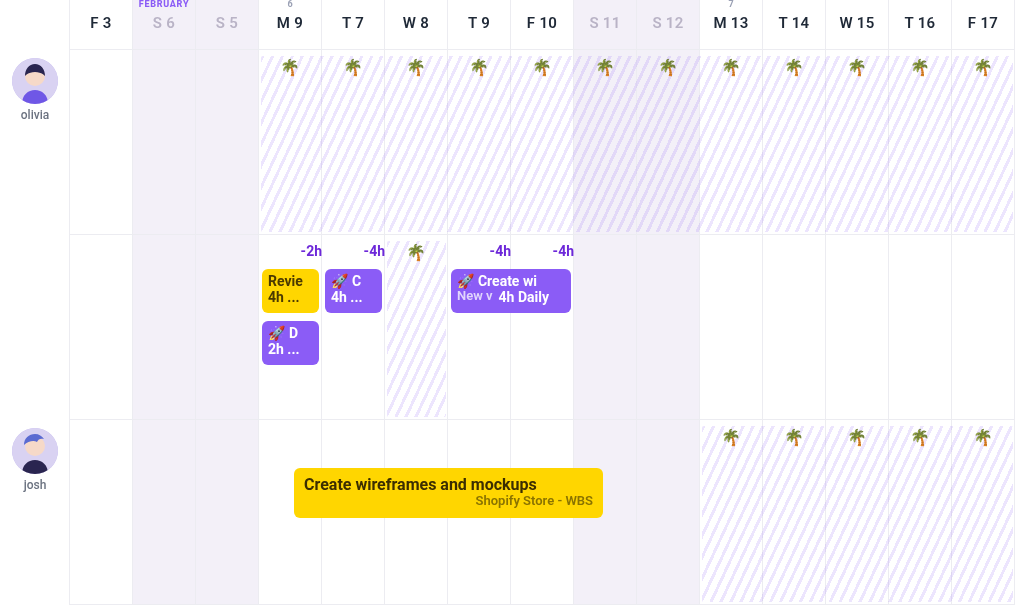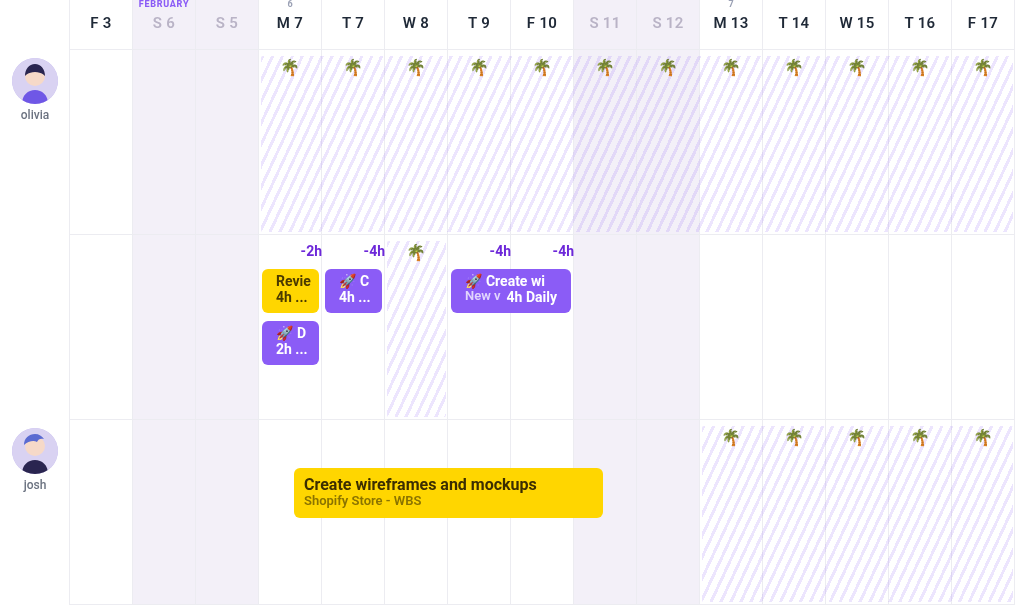--- a/index.html
+++ b/index.html
@@ -49,29 +49,29 @@
     border-radius: 2px;
   }
   .palm-row { position: absolute; top: 8px; left:0; right:0; height: 22px; pointer-events:none;}
   .palm { position:absolute; width: var(--col-w); text-align:center; font-size: 16px; color: var(--purple); top:0;}
 
   
   .hours-row { position:absolute; top: 8px; height: 20px; }
   .hours-badge { position:absolute; width: var(--col-w); text-align:right; font-size: 14px; font-weight:700; color: var(--purple-dark);}
 
   
-  .card { position:absolute; border-radius: 6px; padding: 4px 14px; overflow:hidden; font-size: 14px; line-height: 1.15; }
+  .card { position:absolute; border-radius: 6px; padding: 4px 6px; overflow:hidden; font-size: 14px; line-height: 1.15; }
   .card.purple { background: #8b5cf6; color: #fff; }
   .card.yellow { background: var(--yellow); color: #4b3a00; }
   .card.yellow.big { padding: 8px 10px; }
   .card .title { font-weight: 700; white-space: nowrap; }
   .card .sub   { font-weight: 700; white-space: nowrap; }
   .card.purple .faint { color: rgba(255,255,255,.75); font-weight:600; font-size:13px;}
   .card.yellow.big .title { font-size: 16px; font-weight: 700; color: #3b2d00;}
-  .card.yellow.big .sub   { font-size: 13px; font-weight: 600; color: #8a7300;}
+  .card.yellow.big .sub   { font-size: 13px; font-weight: 600; color: #8a7300; text-align: right;}
 
   
   .avatar svg { width: 100%; height: 100%; display:block; }
 </style>
 </head>
 <body>
 
 <div class="calendar">
 
   <div class="header">
@@ -81,21 +81,21 @@
           <div class="day-label">F 3</div>
         </div>
         <div class="col weekend" style="left: calc(var(--col-w) * 1);">
           <div class="day-label weekend">S 6</div>
           <div class="month-chip">FEBRUARY</div>
         </div>
         <div class="col weekend" style="left: calc(var(--col-w) * 2);">
           <div class="day-label weekend">S 5</div>
         </div>
         <div class="col" style="left: calc(var(--col-w) * 3);">
-          <div class="day-label">M 7</div>
+          <div class="day-label">M 9</div>
           <div class="week-num">6</div>
         </div>
         <div class="col" style="left: calc(var(--col-w) * 4);">
           <div class="day-label">T 7</div>
         </div>
         <div class="col" style="left: calc(var(--col-w) * 5);">
           <div class="day-label">W 8</div>
         </div>
         <div class="col" style="left: calc(var(--col-w) * 6);">
           <div class="day-label">T 9</div>

